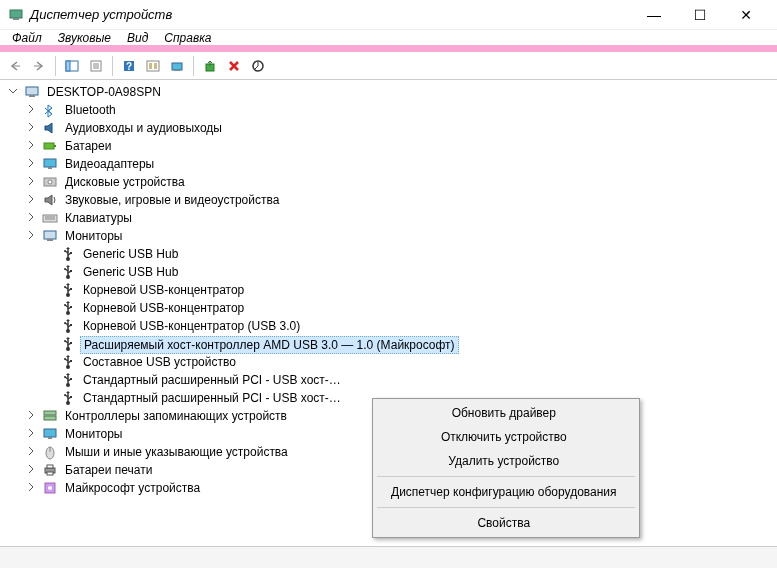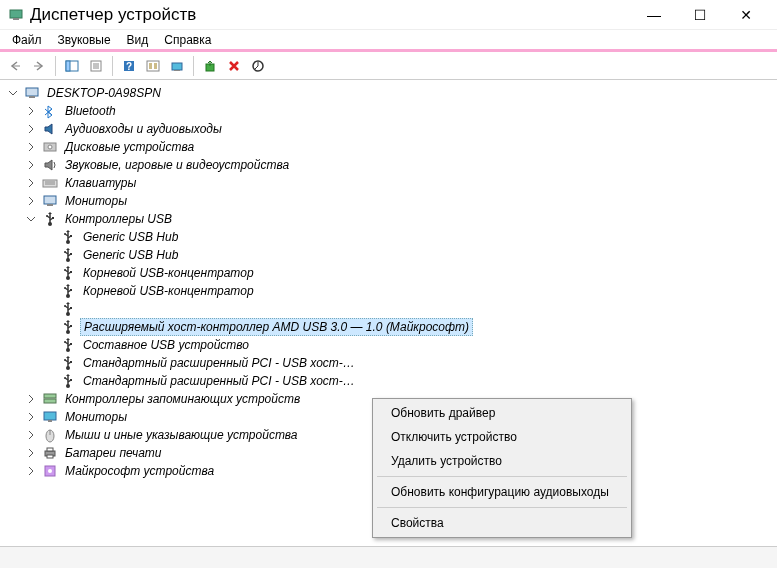--- a/index.html
+++ b/index.html
@@ -1,29 +1,29 @@
 <!DOCTYPE html>
 <html><head>
 <meta charset="utf-8">
 <style>
 * { box-sizing: border-box; margin: 0; padding: 0; }
 body { font-family: "Segoe UI", Tahoma, sans-serif; font-size: 12px; background: #fff; color: #000; width: 777px; height: 568px; overflow: hidden; position: relative; }
 .titlebar { height: 30px; display: flex; align-items: center; padding: 0 8px; border-bottom: 1px solid #eee; }
 .titlebar .app-icon { width: 16px; height: 16px; margin-right: 6px; display: flex; align-items: center; justify-content: center; }
-.titlebar .title { flex: 1; font-size: 17px; }
+.titlebar .title { flex: 1; font-size: 13px; font-style: italic; }
 .winbtns { display: flex; gap: 0; }
 .winbtn { width: 46px; height: 30px; display: flex; align-items: center; justify-content: center; font-size: 14px; cursor: default; }
-.menubar { height: 22px; display: flex; align-items: center; padding: 0 4px; border-bottom: 3px solid #f9a8d4; }
+.menubar { height: 22px; display: flex; align-items: center; padding: 0 4px; border-bottom: 7px solid #f9a8d4; font-style: italic; }
 .menuitem { padding: 2px 8px; cursor: default; }
 .toolbar { height: 28px; display: flex; align-items: center; padding: 0 4px; border-bottom: 1px solid #ccc; gap: 2px; }
 .tbtn { width: 22px; height: 22px; display: flex; align-items: center; justify-content: center; border: 1px solid transparent; cursor: default; }
 .tsep { width: 1px; height: 20px; background: #ccc; margin: 0 3px; }
 .tree-area { position: absolute; top: 80px; left: 0; right: 0; bottom: 22px; overflow-y: scroll; padding: 4px 2px; }
 .footer { position: absolute; bottom: 0; left: 0; right: 0; height: 22px; border-top: 1px solid #ccc; background: #f5f5f5; }
-.node { display: flex; align-items: center; height: 18px; white-space: nowrap; padding-left: 4px; font-style: italic; }
+.node { display: flex; height: 18px; white-space: nowrap; padding-left: 4px; }
 .toggle { width: 14px; height: 14px; display: flex; align-items: center; justify-content: center; font-size: 10px; color: #555; cursor: default; flex-shrink: 0; }
 .icon { width: 16px; height: 16px; margin: 0 4px; display: flex; align-items: center; justify-content: center; flex-shrink: 0; }
 .label { font-size: 12px; padding: 1px 3px; }
 .label.selected { background: #cde8ff; border: 1px dotted #7ab; }
 .indent { display: inline-block; flex-shrink: 0; }
 .context-menu { position: absolute; background: #f0f0f0; border: 1px solid #999; box-shadow: 2px 2px 4px rgba(0,0,0,.3); padding: 2px; min-width: 260px; z-index: 100; }
 .cm-item { padding: 5px 20px 5px 16px; font-size: 12px; cursor: default; }
 .cm-item.bold { font-weight: normal; }
 .cm-sep { height: 1px; background: #ccc; margin: 3px 2px; }
 svg { display: block; }
@@ -170,20 +170,50 @@
     </div>
     <div class="node">
       <span class="indent" style="width: 18px;"></span>
       <span class="toggle">
         <svg width="10" height="10">
           <path d="M3,1 L7,5 L3,9" fill="none" stroke="#555"></path>
         </svg>
       </span>
       <span class="icon">
         <svg width="16" height="16">
+          <rect x="2" y="5" width="10" height="6" fill="#6b3" stroke="#482"></rect>
+          <rect x="12" y="7" width="2" height="2" fill="#482"></rect>
+        </svg>
+      </span>
+      <span class="label">Батареи</span>
+    </div>
+    <div class="node">
+      <span class="indent" style="width: 18px;"></span>
+      <span class="toggle">
+        <svg width="10" height="10">
+          <path d="M3,1 L7,5 L3,9" fill="none" stroke="#555"></path>
+        </svg>
+      </span>
+      <span class="icon">
+        <svg width="16" height="16">
+          <rect x="2" y="3" width="12" height="8" fill="#5bd" stroke="#369"></rect>
+          <rect x="6" y="11" width="4" height="2" fill="#888"></rect>
+        </svg>
+      </span>
+      <span class="label">Видеоадаптеры</span>
+    </div>
+    <div class="node">
+      <span class="indent" style="width: 18px;"></span>
+      <span class="toggle">
+        <svg width="10" height="10">
+          <path d="M3,1 L7,5 L3,9" fill="none" stroke="#555"></path>
+        </svg>
+      </span>
+      <span class="icon">
+        <svg width="16" height="16">
           <rect x="2" y="4" width="12" height="8" fill="#ccc" stroke="#888"></rect>
           <circle cx="8" cy="8" r="2" fill="#fff" stroke="#888"></circle>
         </svg>
       </span>
       <span class="label">Дисковые устройства</span>
     </div>
     <div class="node">
       <span class="indent" style="width: 18px;"></span>
       <span class="toggle">
         <svg width="10" height="10">
@@ -223,39 +253,20 @@
       </span>
       <span class="icon">
         <svg width="16" height="16">
           <rect x="2" y="3" width="12" height="8" fill="#cde" stroke="#369"></rect>
           <rect x="5" y="11" width="6" height="2" fill="#888"></rect>
         </svg>
       </span>
       <span class="label">Мониторы</span>
     </div>
     <div class="node">
-      <span class="indent" style="width: 18px;"></span>
-      <span class="toggle">
-        <svg width="10" height="10">
-          <path d="M1,3 L5,7 L9,3" fill="none" stroke="#555"></path>
-        </svg>
-      </span>
-      <span class="icon">
-        <svg width="16" height="16">
-          <circle cx="8" cy="13" r="2" fill="#333"></circle>
-          <line x1="8" y1="3" x2="8" y2="13" stroke="#333" stroke-width="1.5"></line>
-          <path d="M8,7 L5,5 M8,9 L11,7" stroke="#333" stroke-width="1.5"></path>
-          <circle cx="5" cy="5" r="1" fill="#333"></circle>
-          <rect x="10" y="6" width="2" height="2" fill="#333"></rect>
-          <path d="M6,3 L8,1 L10,3" fill="#333"></path>
-        </svg>
-      </span>
-      <span class="label">Контроллеры USB</span>
-    </div>
-    <div class="node">
       <span class="indent" style="width: 36px;"></span>
       <span class="toggle"></span>
       <span class="icon">
         <svg width="16" height="16">
           <circle cx="8" cy="13" r="2" fill="#333"></circle>
           <line x1="8" y1="3" x2="8" y2="13" stroke="#333" stroke-width="1.5"></line>
           <path d="M8,7 L5,5 M8,9 L11,7" stroke="#333" stroke-width="1.5"></path>
           <circle cx="5" cy="5" r="1" fill="#333"></circle>
           <rect x="10" y="6" width="2" height="2" fill="#333"></rect>
           <path d="M6,3 L8,1 L10,3" fill="#333"></path>
@@ -314,20 +325,21 @@
       <span class="icon">
         <svg width="16" height="16">
           <circle cx="8" cy="13" r="2" fill="#333"></circle>
           <line x1="8" y1="3" x2="8" y2="13" stroke="#333" stroke-width="1.5"></line>
           <path d="M8,7 L5,5 M8,9 L11,7" stroke="#333" stroke-width="1.5"></path>
           <circle cx="5" cy="5" r="1" fill="#333"></circle>
           <rect x="10" y="6" width="2" height="2" fill="#333"></rect>
           <path d="M6,3 L8,1 L10,3" fill="#333"></path>
         </svg>
       </span>
+      <span class="label">Корневой USB-концентратор (USB 3.0)</span>
     </div>
     <div class="node">
       <span class="indent" style="width: 36px;"></span>
       <span class="toggle"></span>
       <span class="icon">
         <svg width="16" height="16">
           <circle cx="8" cy="13" r="2" fill="#333"></circle>
           <line x1="8" y1="3" x2="8" y2="13" stroke="#333" stroke-width="1.5"></line>
           <path d="M8,7 L5,5 M8,9 L11,7" stroke="#333" stroke-width="1.5"></path>
           <circle cx="5" cy="5" r="1" fill="#333"></circle>
@@ -453,23 +465,23 @@
       <span class="icon">
         <svg width="16" height="16">
           <rect x="3" y="3" width="10" height="10" fill="#c9e" stroke="#96b"></rect>
           <circle cx="8" cy="8" r="2" fill="#fff"></circle>
         </svg>
       </span>
       <span class="label">Майкрософт устройства</span>
     </div>
   </div>
 
-<div class="context-menu" style="left:372px; top:398px;">
+<div class="context-menu" style="left:372px; top:398px;text-align:center;">
   <div class="cm-item">Обновить драйвер</div>
   <div class="cm-item">Отключить устройство</div>
   <div class="cm-item">Удалить устройство</div>
   <div class="cm-sep"></div>
-  <div class="cm-item">Обновить конфигурацию аудиовыходы</div>
+  <div class="cm-item">Диспетчер конфигурацию оборудования</div>
   <div class="cm-sep"></div>
   <div class="cm-item bold">Свойства</div>
 </div>
 
 <div class="footer"></div>
 
 </body></html>

